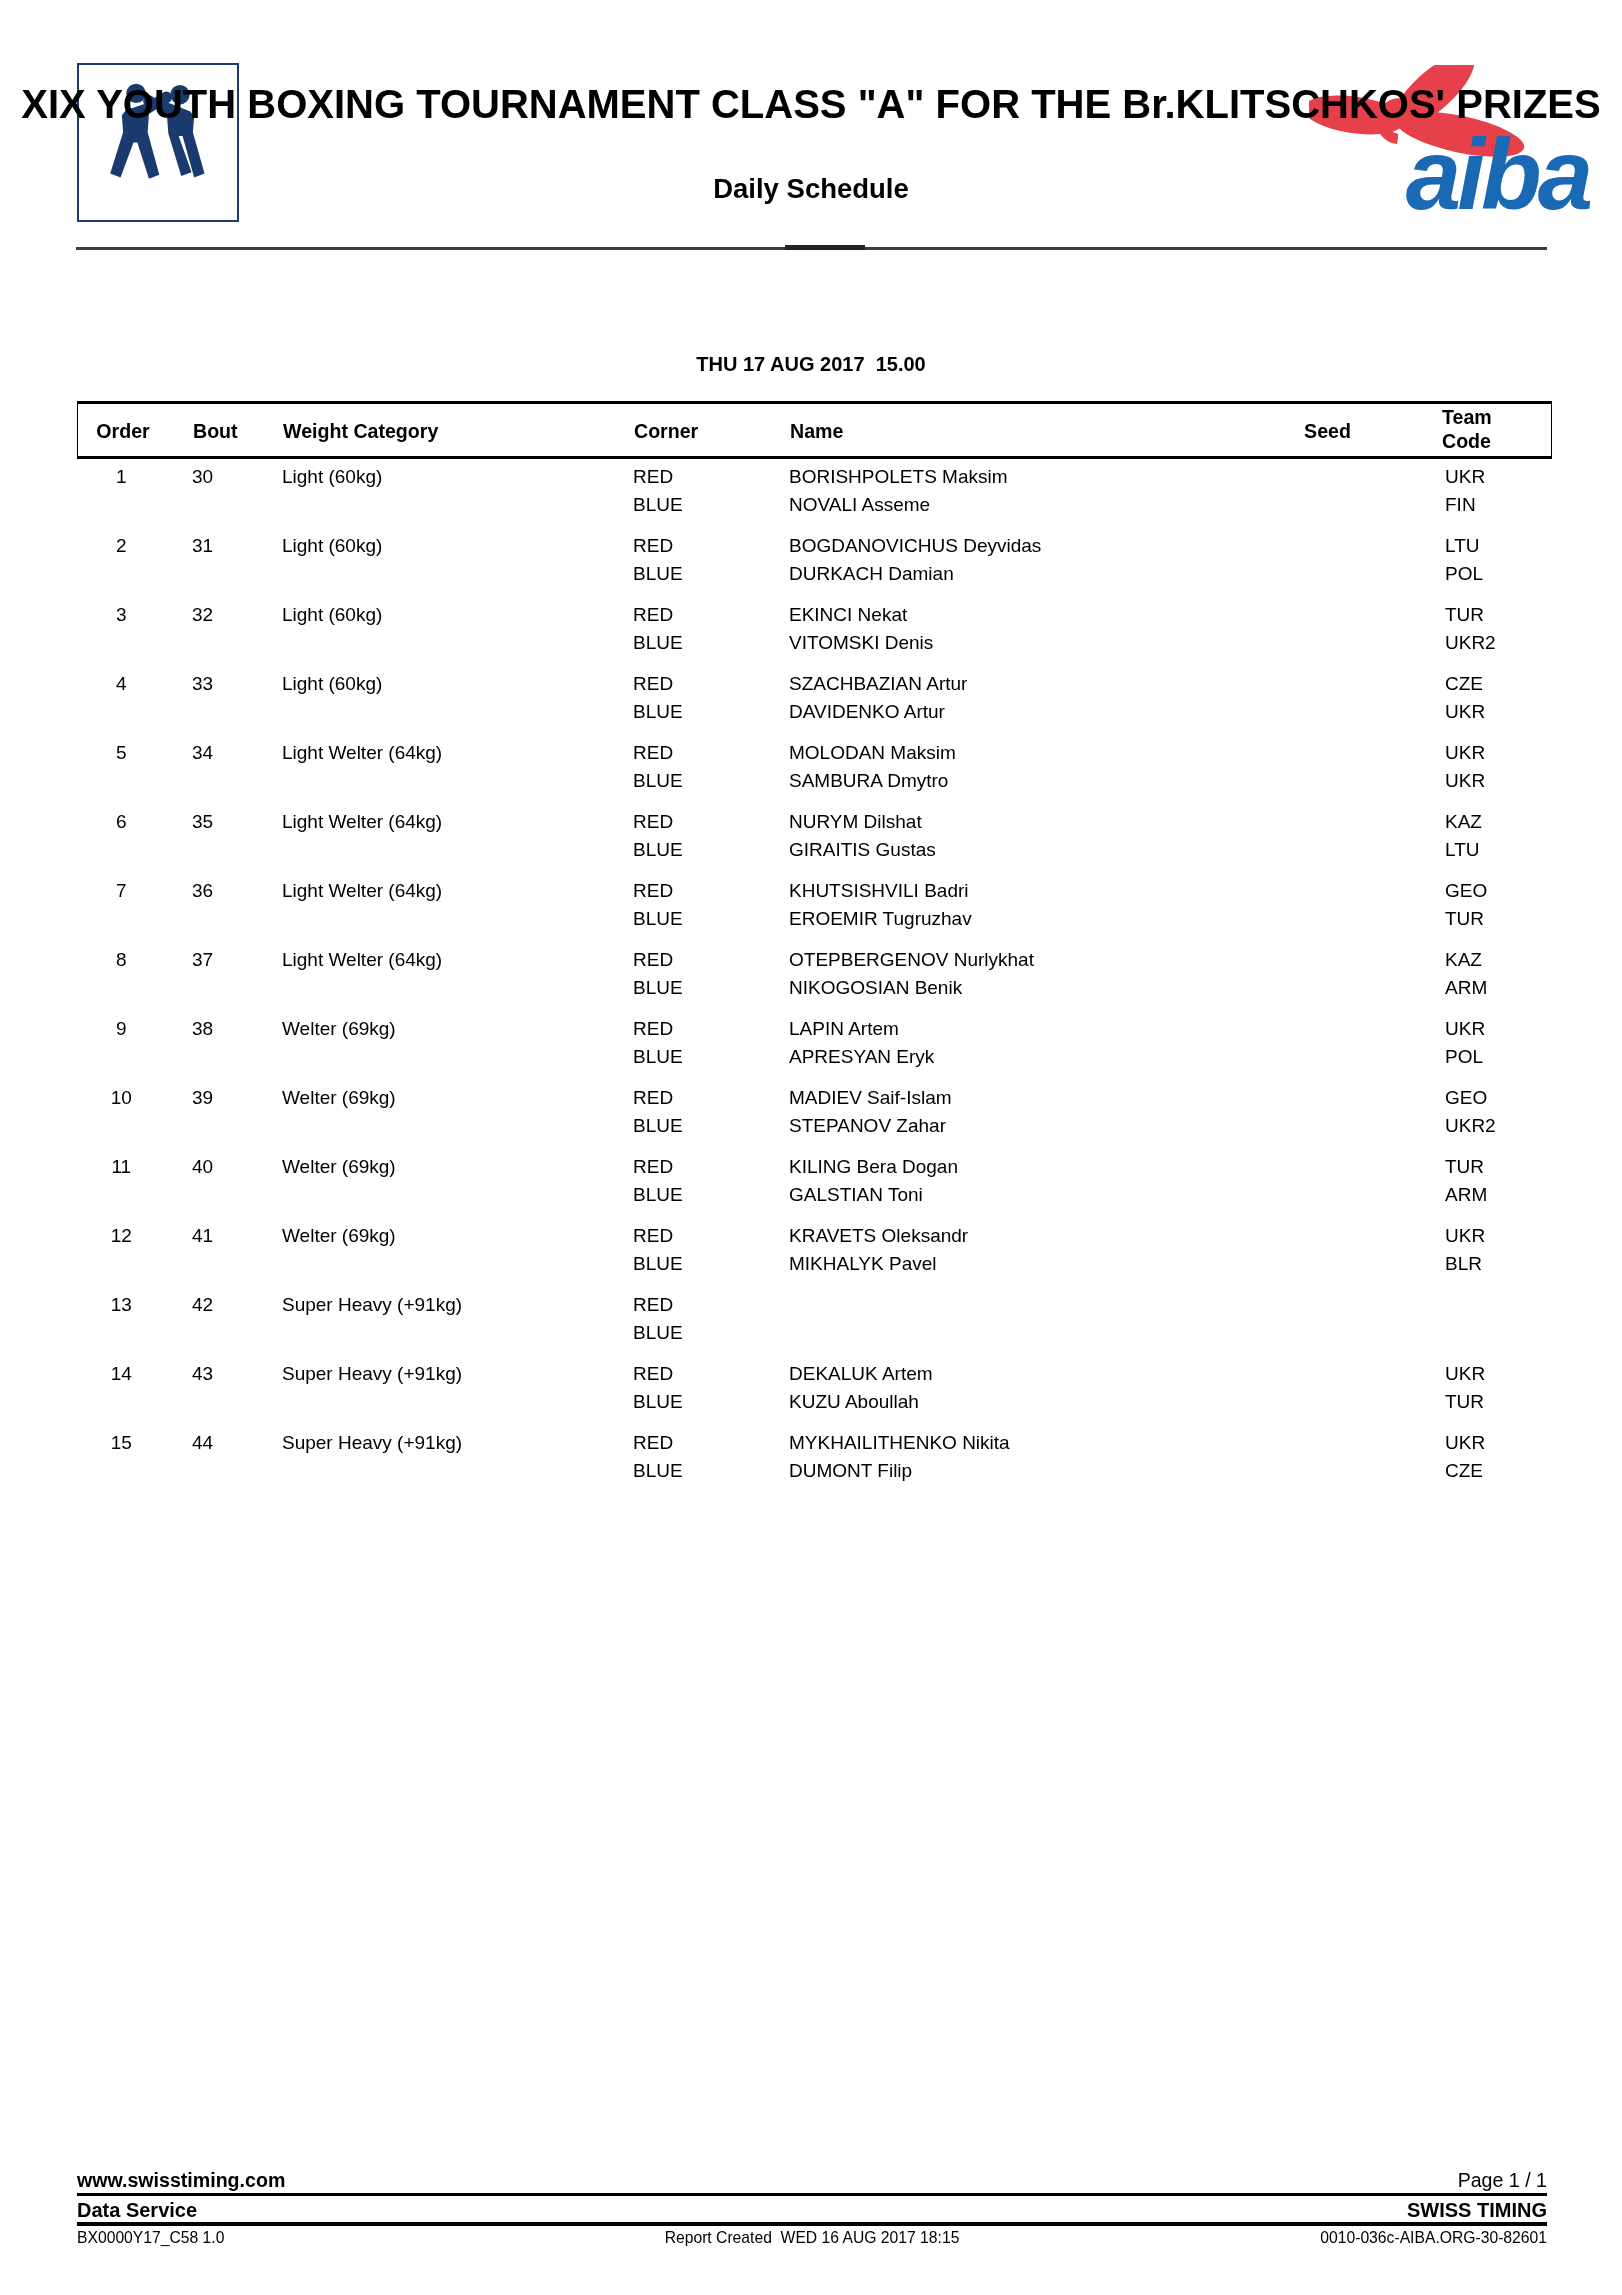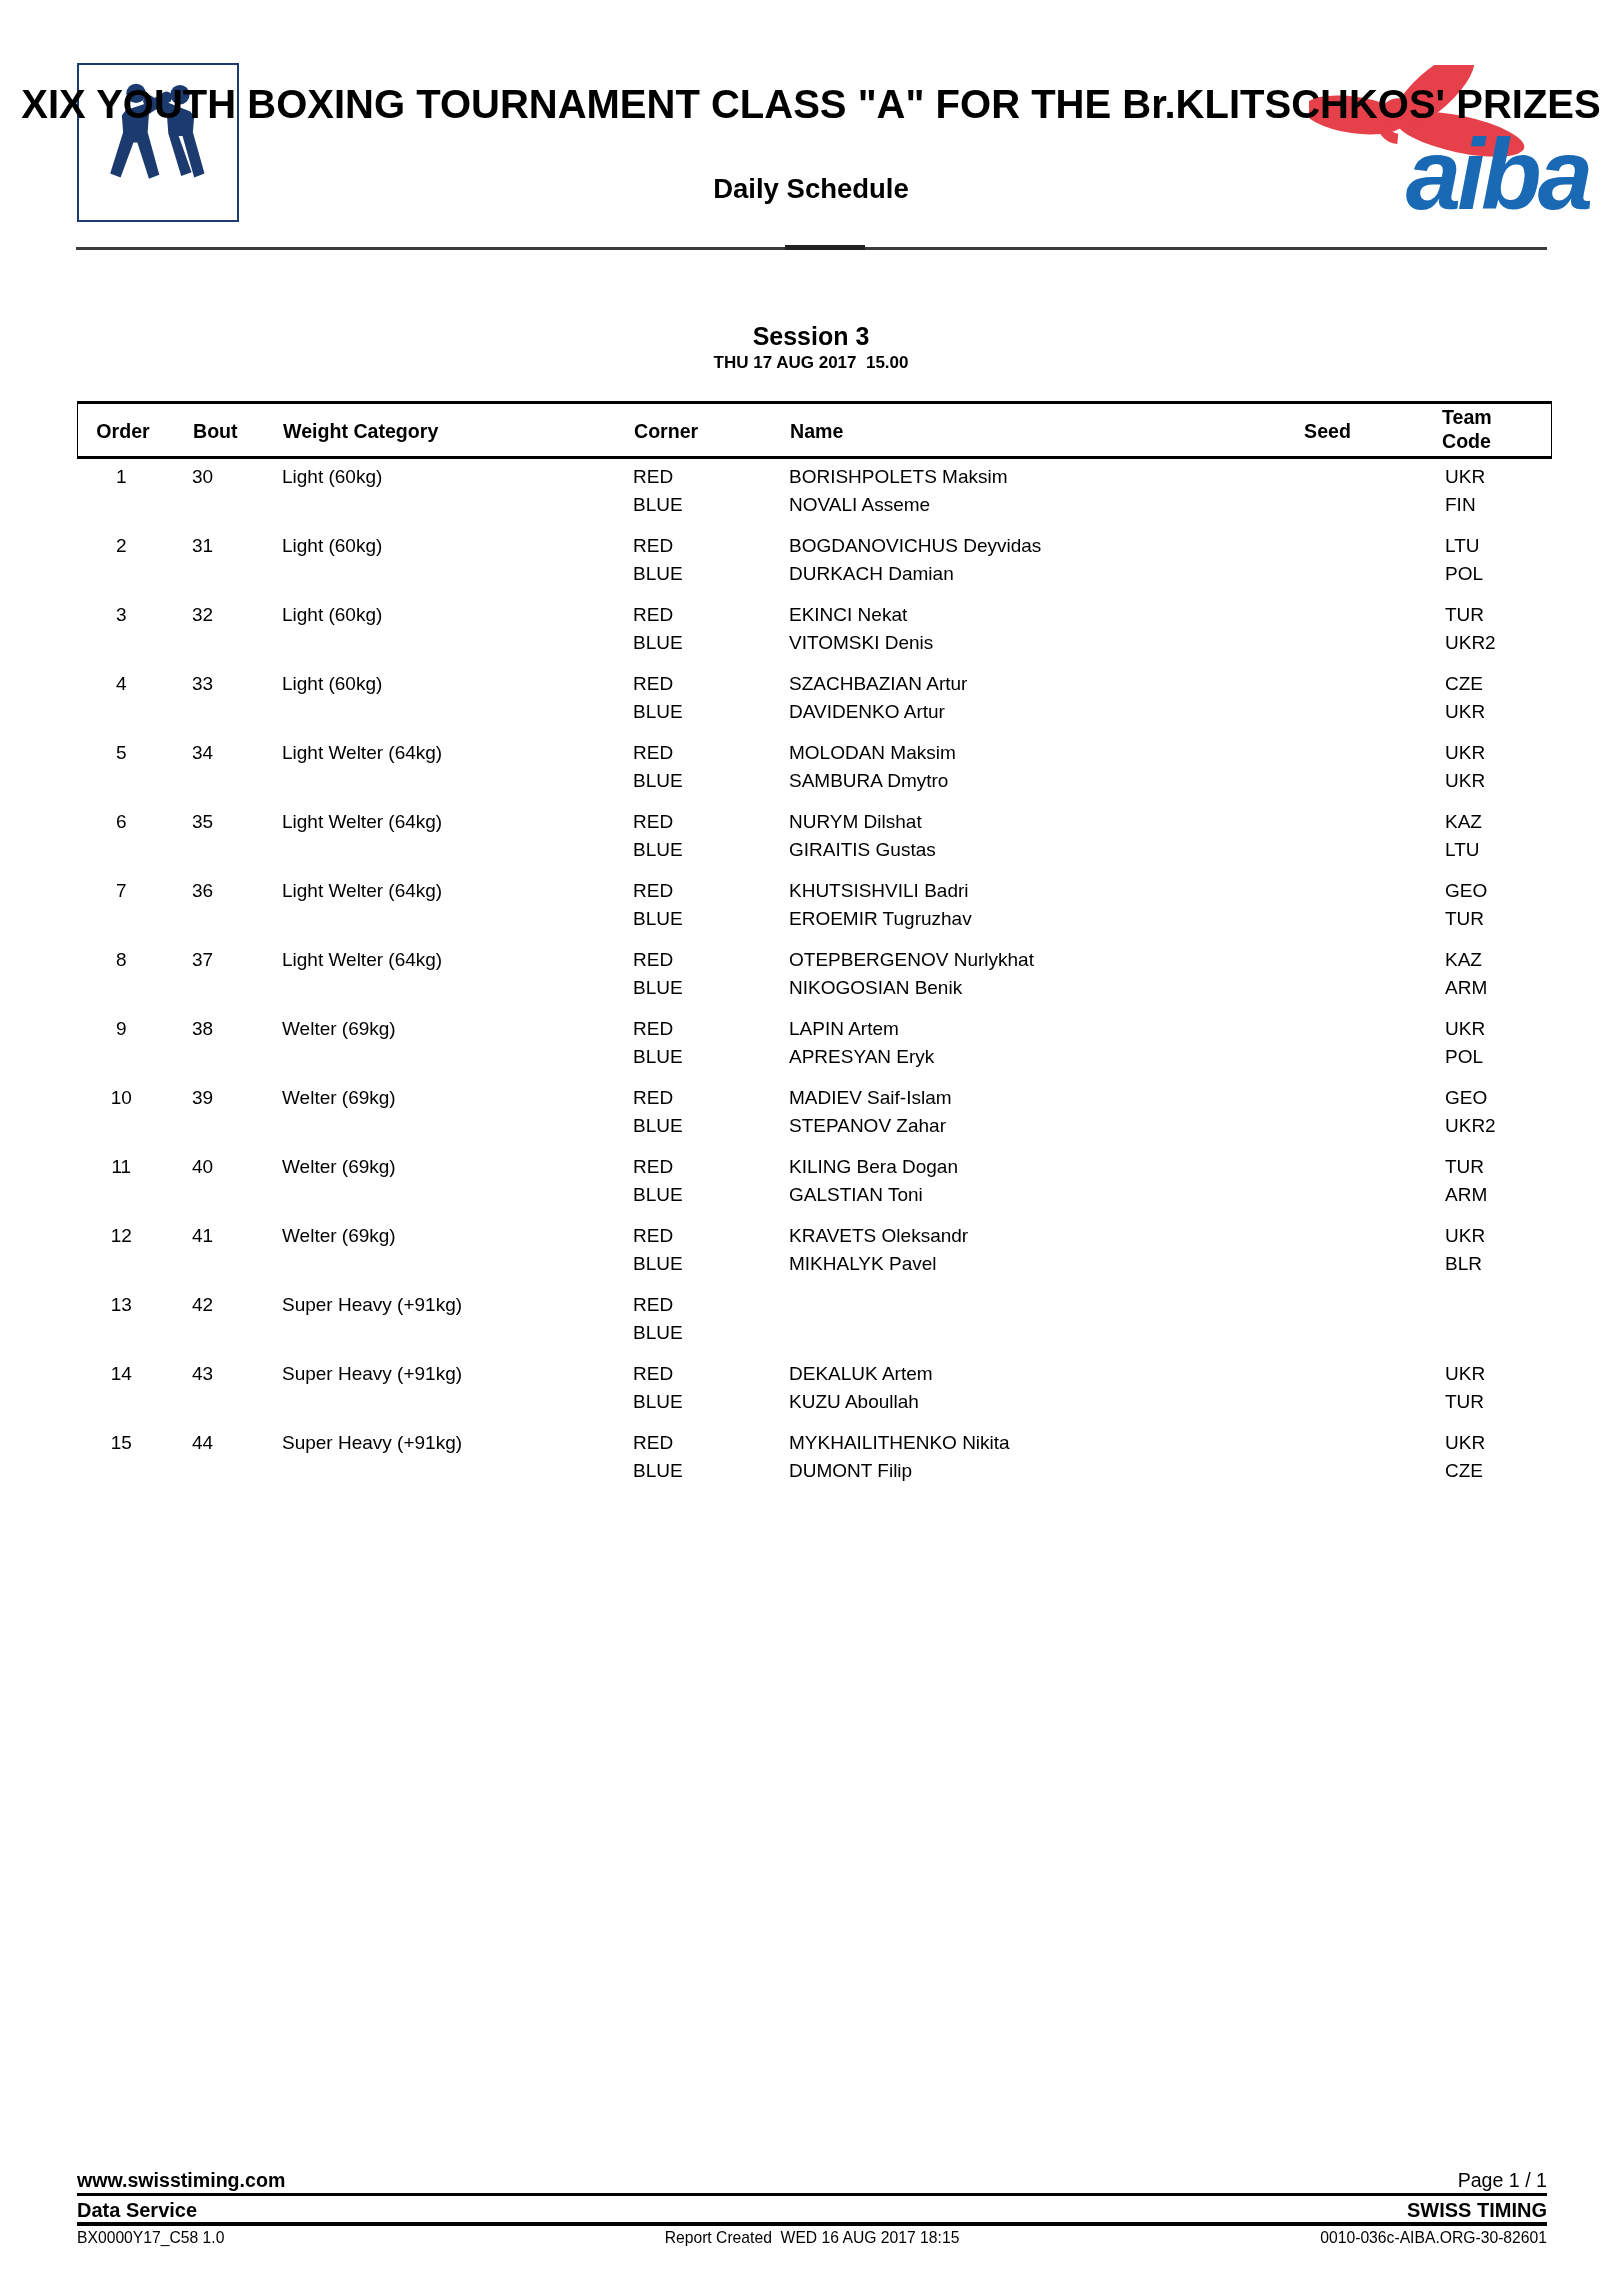--- a/index.html
+++ b/index.html
@@ -23,21 +23,21 @@
     white-space:nowrap;z-index:5;
   }
   .page-subtitle{
     position:absolute;top:173px;left:0;width:100%;
     text-align:center;font-weight:bold;font-size:27.5px;z-index:5;
   }
   .rule-top{position:absolute;left:76px;width:1471px;top:247px;height:2.6px;background:#3c3c3c;}
   .rule-top-accent{position:absolute;left:785px;width:80px;top:245px;height:5.2px;background:#222;}
   
   .session-name{position:absolute;top:322px;left:0;width:100%;text-align:center;font-weight:bold;font-size:25px;}
-  .session-datetime{position:absolute;top:353px;left:0;width:100%;text-align:center;font-weight:bold;font-size:17px;white-space:pre;}
+  .session-datetime{position:absolute;top:353px;left:0;width:100%;text-align:center;font-weight:bold;font-size:20px;white-space:pre;}
   
   .thead{
     position:absolute;left:77px;top:389px;width:1475px;height:58px;
     border-top:3.3px solid #000;border-bottom:3.3px solid #000;
     border-left:1.3px solid #000;border-right:1.3px solid #000;
     box-sizing:border-box;font-weight:bold;font-size:19.6px;margin-top:12px;
   }
   .thead span{position:absolute;white-space:nowrap;}
   .h-order{left:18.3px;top:15.7px;}
   .h-bout{left:115px;top:15.7px;}
@@ -101,21 +101,20 @@
       </g>
       <text x="148" y="220" font-size="152" font-weight="bold" font-style="italic" letter-spacing="-6" fill="#1a69b5">aiba</text>
     </svg>
   </div>
 
   <div class="page-title">XIX YOUTH BOXING TOURNAMENT CLASS "A" FOR THE Br.KLITSCHKOS' PRIZES</div>
   <div class="page-subtitle">Daily Schedule</div>
   <div class="rule-top"></div>
   <div class="rule-top-accent"></div>
 
-  <div class="session-name">Session 3</div>
   <div class="session-datetime">THU 17 AUG 2017  15.00</div>
 
   <div class="thead">
     <span class="h-order">Order</span>
     <span class="h-bout">Bout</span>
     <span class="h-weight">Weight Category</span>
     <span class="h-corner">Corner</span>
     <span class="h-name">Name</span>
     <span class="h-seed">Seed</span>
     <span class="h-team"><span>Team</span><br><span>Code</span></span>

